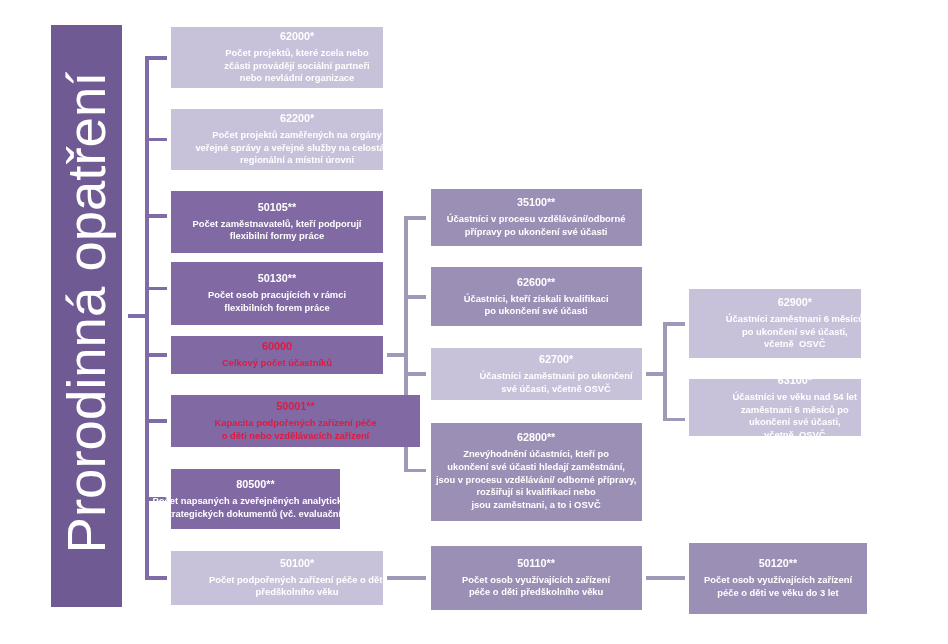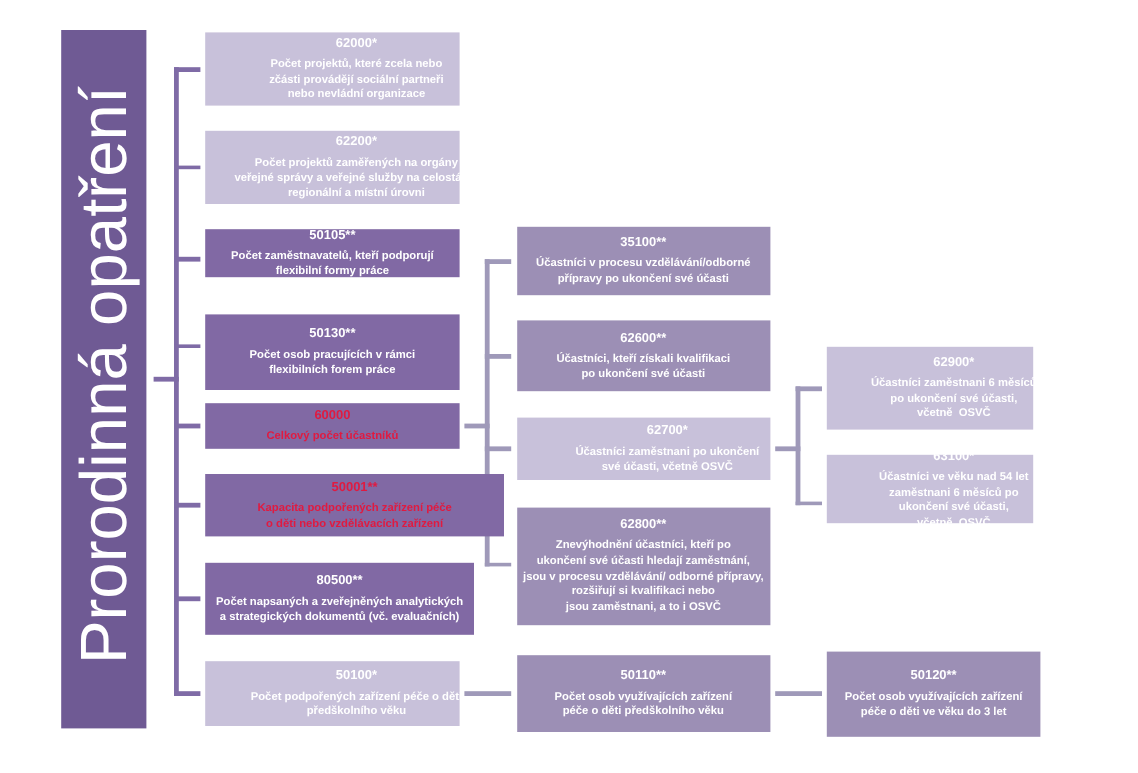--- a/index.html
+++ b/index.html
@@ -75,21 +75,21 @@
       </div>
     </div>
     <div class="box bg-light" style="left:171px;top:108.9px;width:212px;height:61.6px">
       <div class="code">62200*</div>
       <div class="desc">
         <div>Počet projektů zaměřených na orgány</div>
         <div>veřejné správy a veřejné služby na celostátní,</div>
         <div>regionální a místní úrovni</div>
       </div>
     </div>
-    <div class="box bg-dark" style="left:171px;top:191px;width:212px;height:40px">
+    <div class="box bg-dark" style="left:171px;top:191px;width:212px;height:62px">
       <div class="code">50105**</div>
       <div class="desc">
         <div>Počet zaměstnavatelů, kteří podporují</div>
         <div>flexibilní formy práce</div>
       </div>
     </div>
     <div class="box bg-dark" style="left:171px;top:262.1px;width:212px;height:63px">
       <div class="code">50130**</div>
       <div class="desc">
         <div>Počet osob pracujících v rámci</div>
@@ -102,21 +102,21 @@
         <div>Celkový počet účastníků</div>
       </div>
     </div>
     <div class="box bg-dark txt-red" style="left:171px;top:395.2px;width:249px;height:52.2px">
       <div class="code">50001**</div>
       <div class="desc">
         <div>Kapacita podpořených zařízení péče</div>
         <div>o děti nebo vzdělávacích zařízení</div>
       </div>
     </div>
-    <div class="box bg-dark" style="left:171px;top:469.1px;width:224px;height:60.3px">
+    <div class="box bg-dark" style="left:171px;top:469.1px;width:169px;height:60.3px">
       <div class="code">80500**</div>
       <div class="desc">
         <div>Počet napsaných a zveřejněných analytických</div>
         <div>a strategických dokumentů (vč. evaluačních)</div>
       </div>
     </div>
     <div class="box bg-light" style="left:171px;top:551.2px;width:212px;height:53.4px">
       <div class="code">50100*</div>
       <div class="desc">
         <div>Počet podpořených zařízení péče o děti</div>

